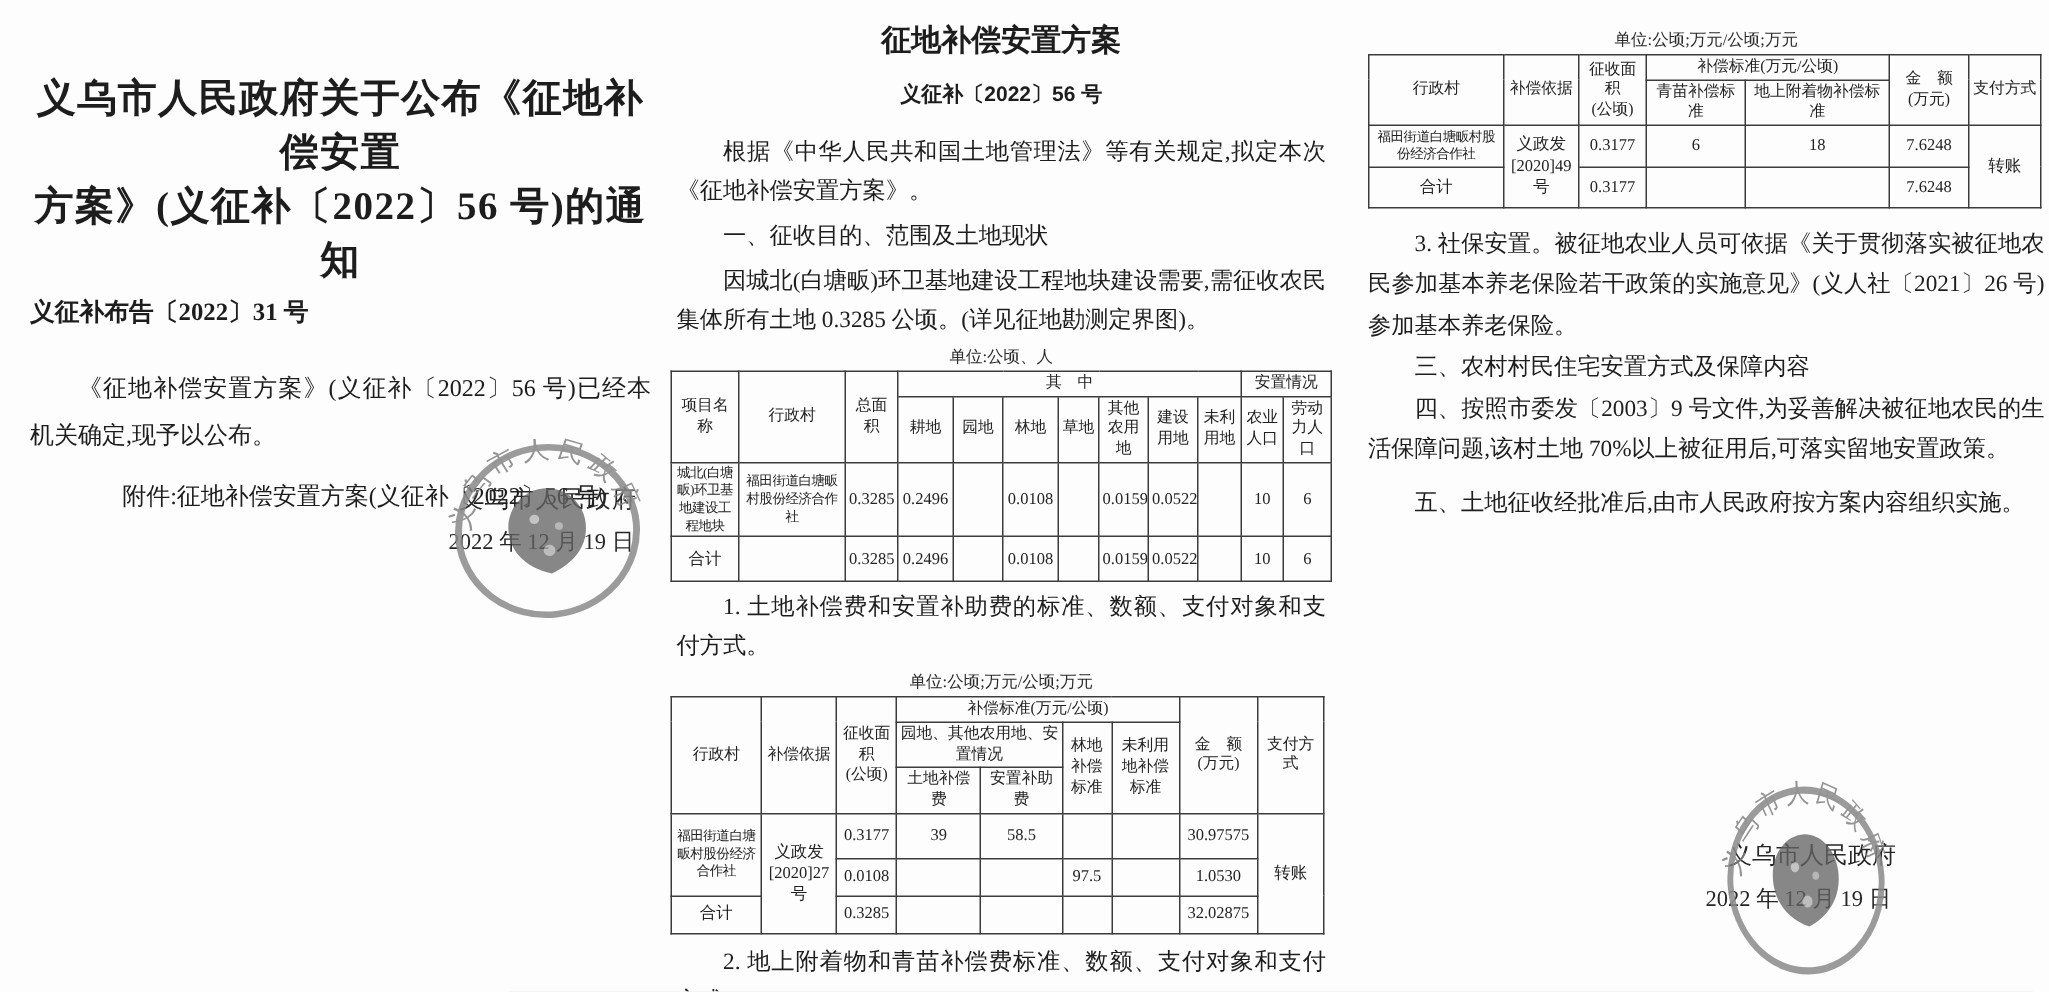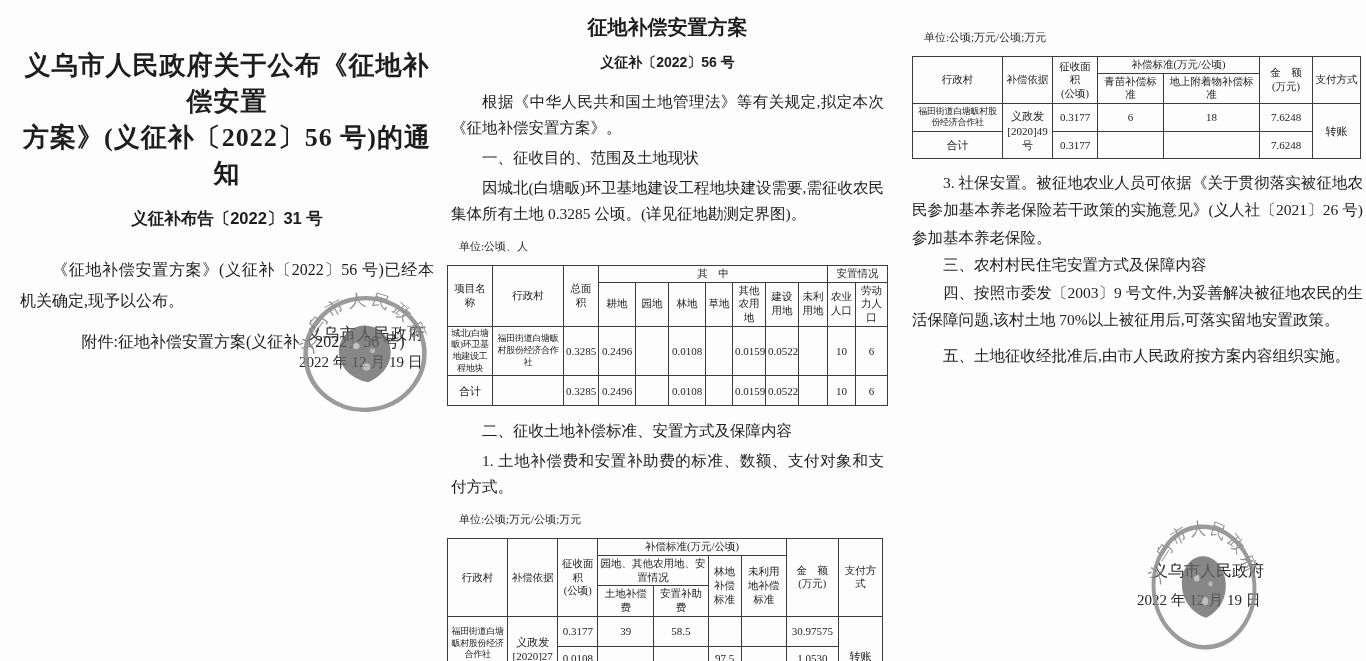--- a/index.html
+++ b/index.html
@@ -11,33 +11,33 @@
   }
   .col{position:absolute;}
   .col-left{left:20px;top:40px;width:414px;}
   .col-mid{left:447px;top:14px;width:441px;}
   .col-right{left:912px;top:18px;width:451px;}
 
   .hei{font-family:"Liberation Sans","DejaVu Sans",sans-serif;font-weight:bold;}
 
   
   .notice-title{margin:0;padding-top:8px;font-size:26px;line-height:36px;text-align:center;font-weight:700;letter-spacing:1px;}
-  .notice-docno{margin-top:16px;text-align:center;font-size:16.5px;line-height:20px;}
+  .notice-docno{margin-top:6px;text-align:left;font-size:16.5px;line-height:20px;font-family:Liberation Serif, serif;}
   .notice-para{margin:26px 0 0 0;font-size:16px;line-height:31px;text-indent:2em;text-align:justify;}
   .notice-attach{margin:10px 0 0 0;font-size:16px;line-height:31px;text-indent:2em;text-align:center;}
 
   
   .plan-title{margin:0;font-size:20px;line-height:27px;text-align:center;}
   .plan-docno{margin-top:12px;text-align:center;font-size:14px;line-height:19px;}
   .mid-p{margin:4px;font-size:15.5px;line-height:26px;text-indent:2em;text-align:justify;}
   .mid-p.first{margin-top:17px;}
   .mt12{margin-top:12px;}
   .mt6{margin-top:6px;}
 
-  .unit-note{font-size:11px;line-height:14px;text-align:left;color:#2a2a2a;margin:12px;}
+  .unit-note{font-size:11px;line-height:14px;text-align:center;color:#2a2a2a;margin:2px;}
 
   
   table.t{border-collapse:collapse;table-layout:fixed;margin:0;}
   table.t th,table.t td{
     border:1px solid #3c3c3c;text-align:center;vertical-align:middle;
     font-weight:normal;padding:1px 2px;font-size:10.5px;line-height:1.3;color:#222;
     overflow:hidden;
   }
   table.t td{font-size:11px;}
   .pre{white-space:pre-line;}
@@ -142,21 +142,20 @@
         <td></td>
         <td>0.0159</td>
         <td>0.0522</td>
         <td></td>
         <td>10</td>
         <td>6</td>
       </tr>
     </tbody>
       </table>
 
-    <p class="mid-p mt12">二、征收土地补偿标准、安置方式及保障内容</p>
     <p class="mid-p">1. 土地补偿费和安置补助费的标准、数额、支付对象和支付方式。</p>
 
     <p class="unit-note">单位:公顷;万元/公顷;万元</p>
     <table class="t t2" style="width:436px;">
       <colgroup>
         <col style="width:60px">
           <col style="width:50px">
           <col style="width:40px">
           <col style="width:56px">
         <col style="width:54px">

